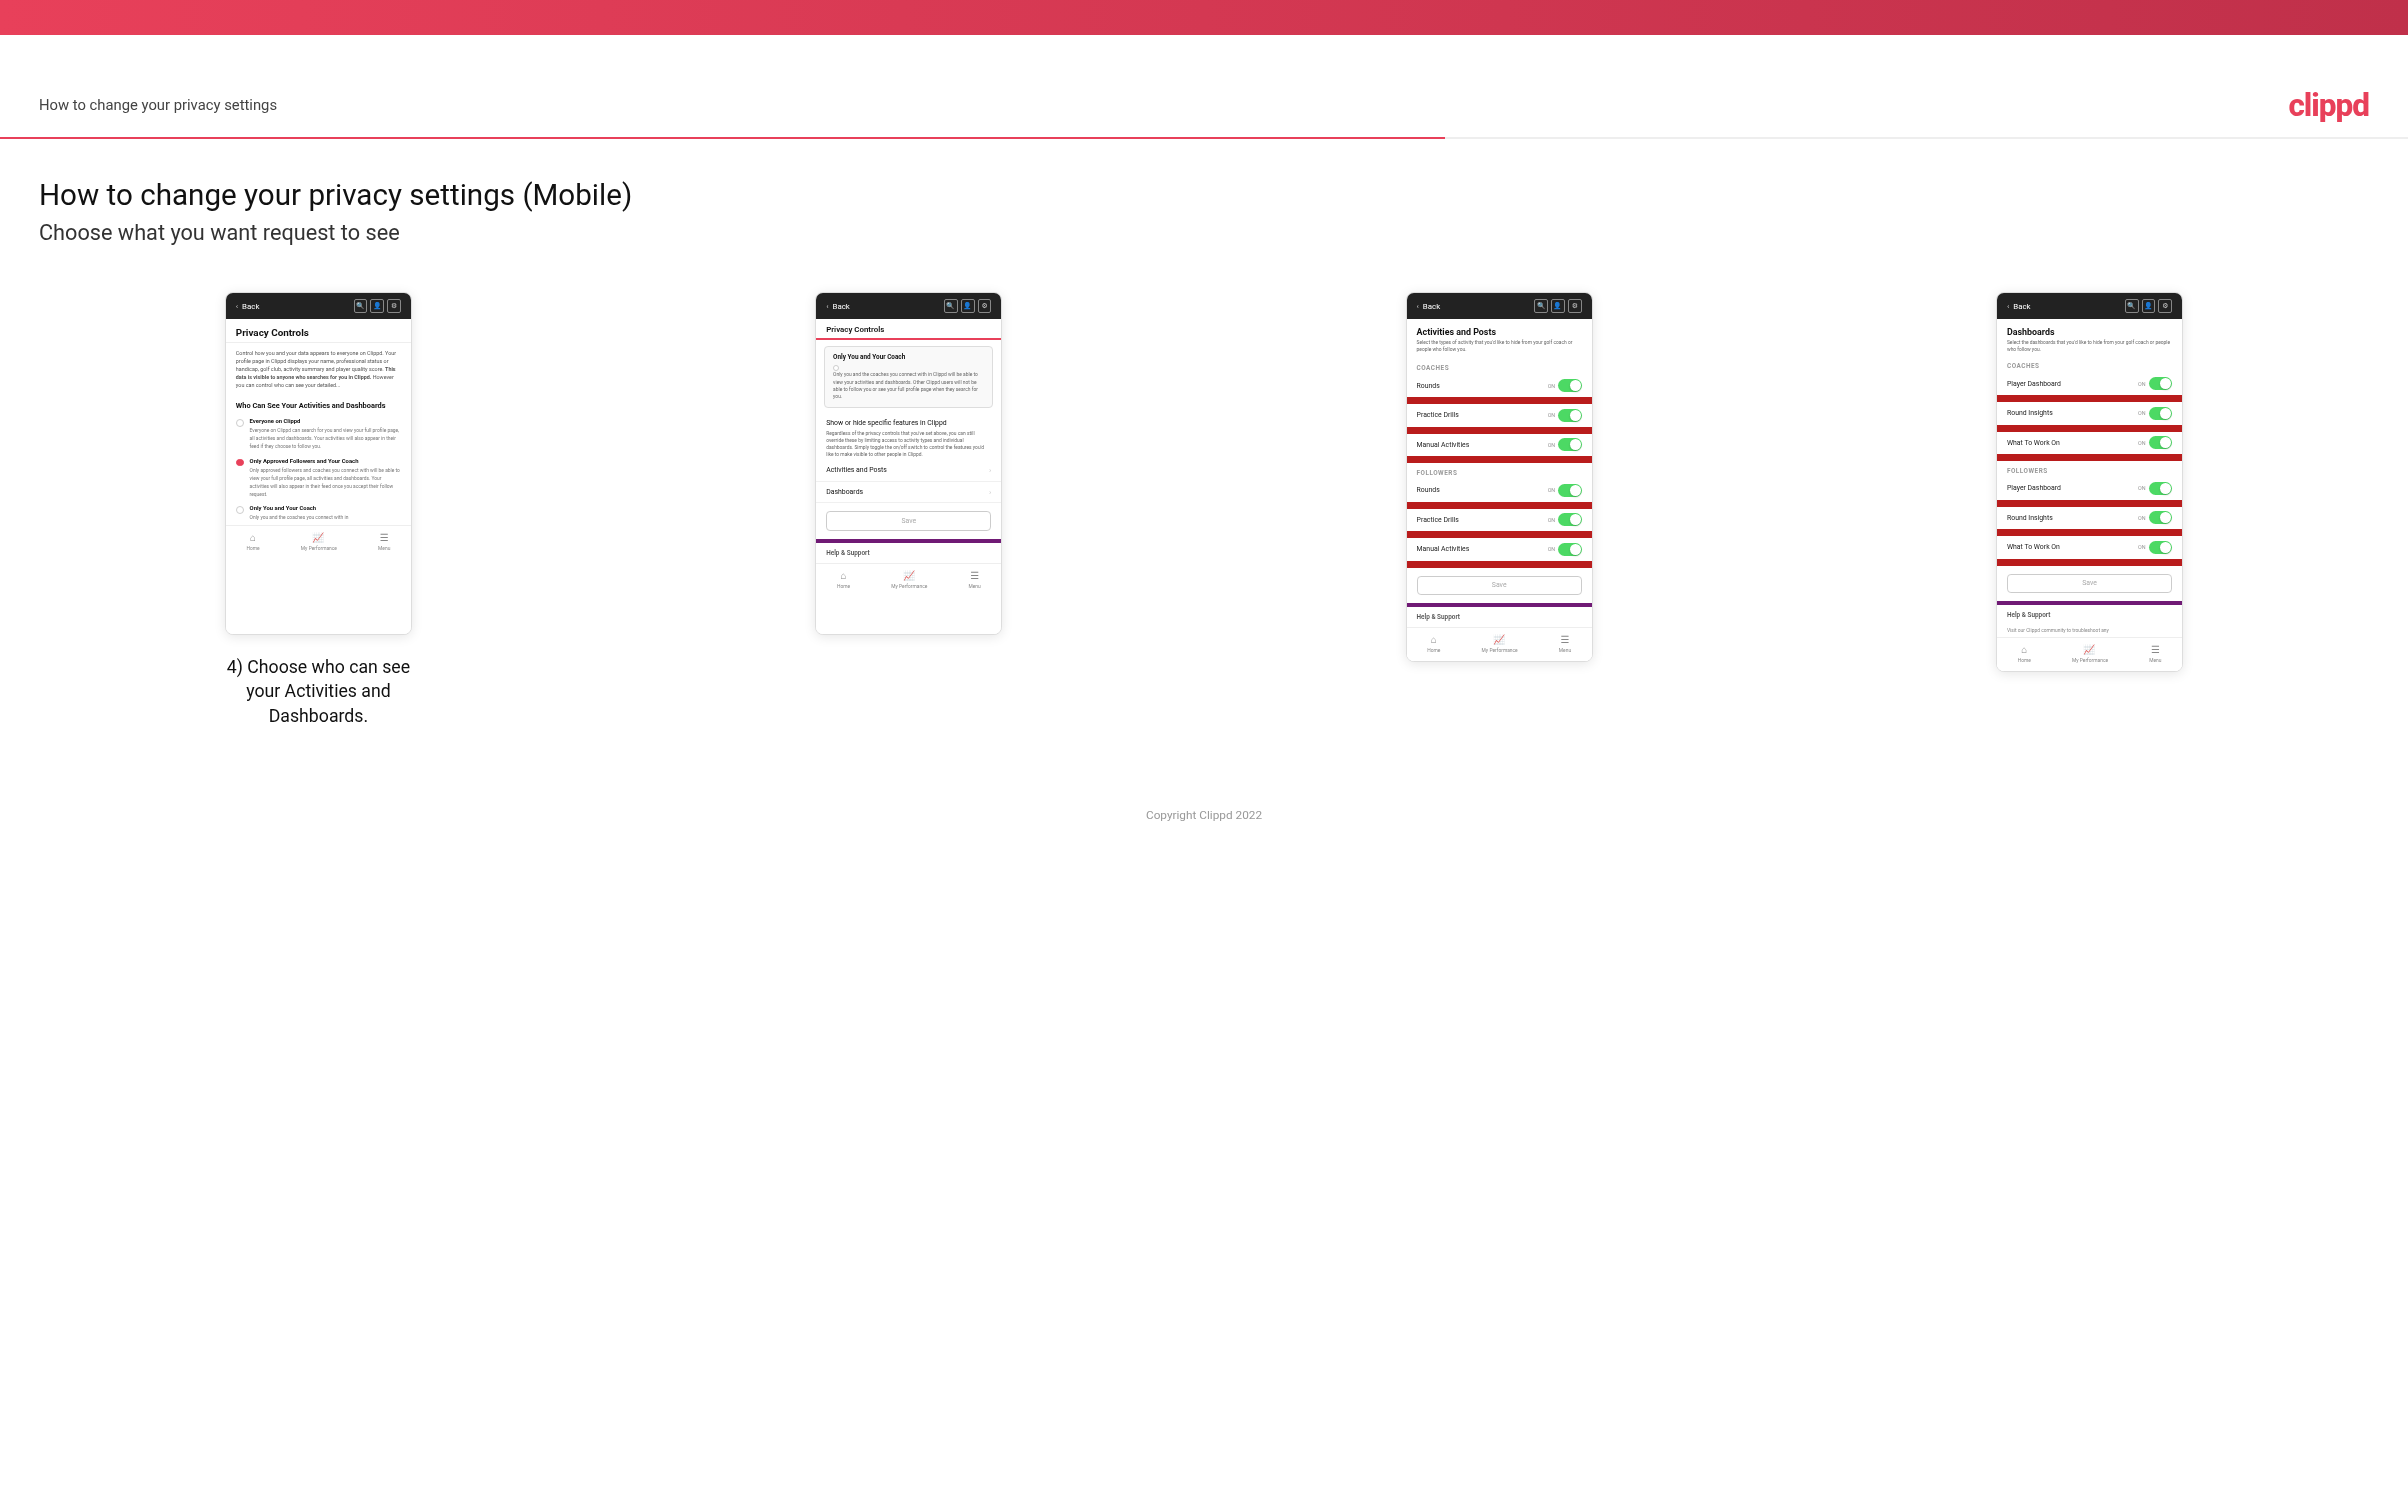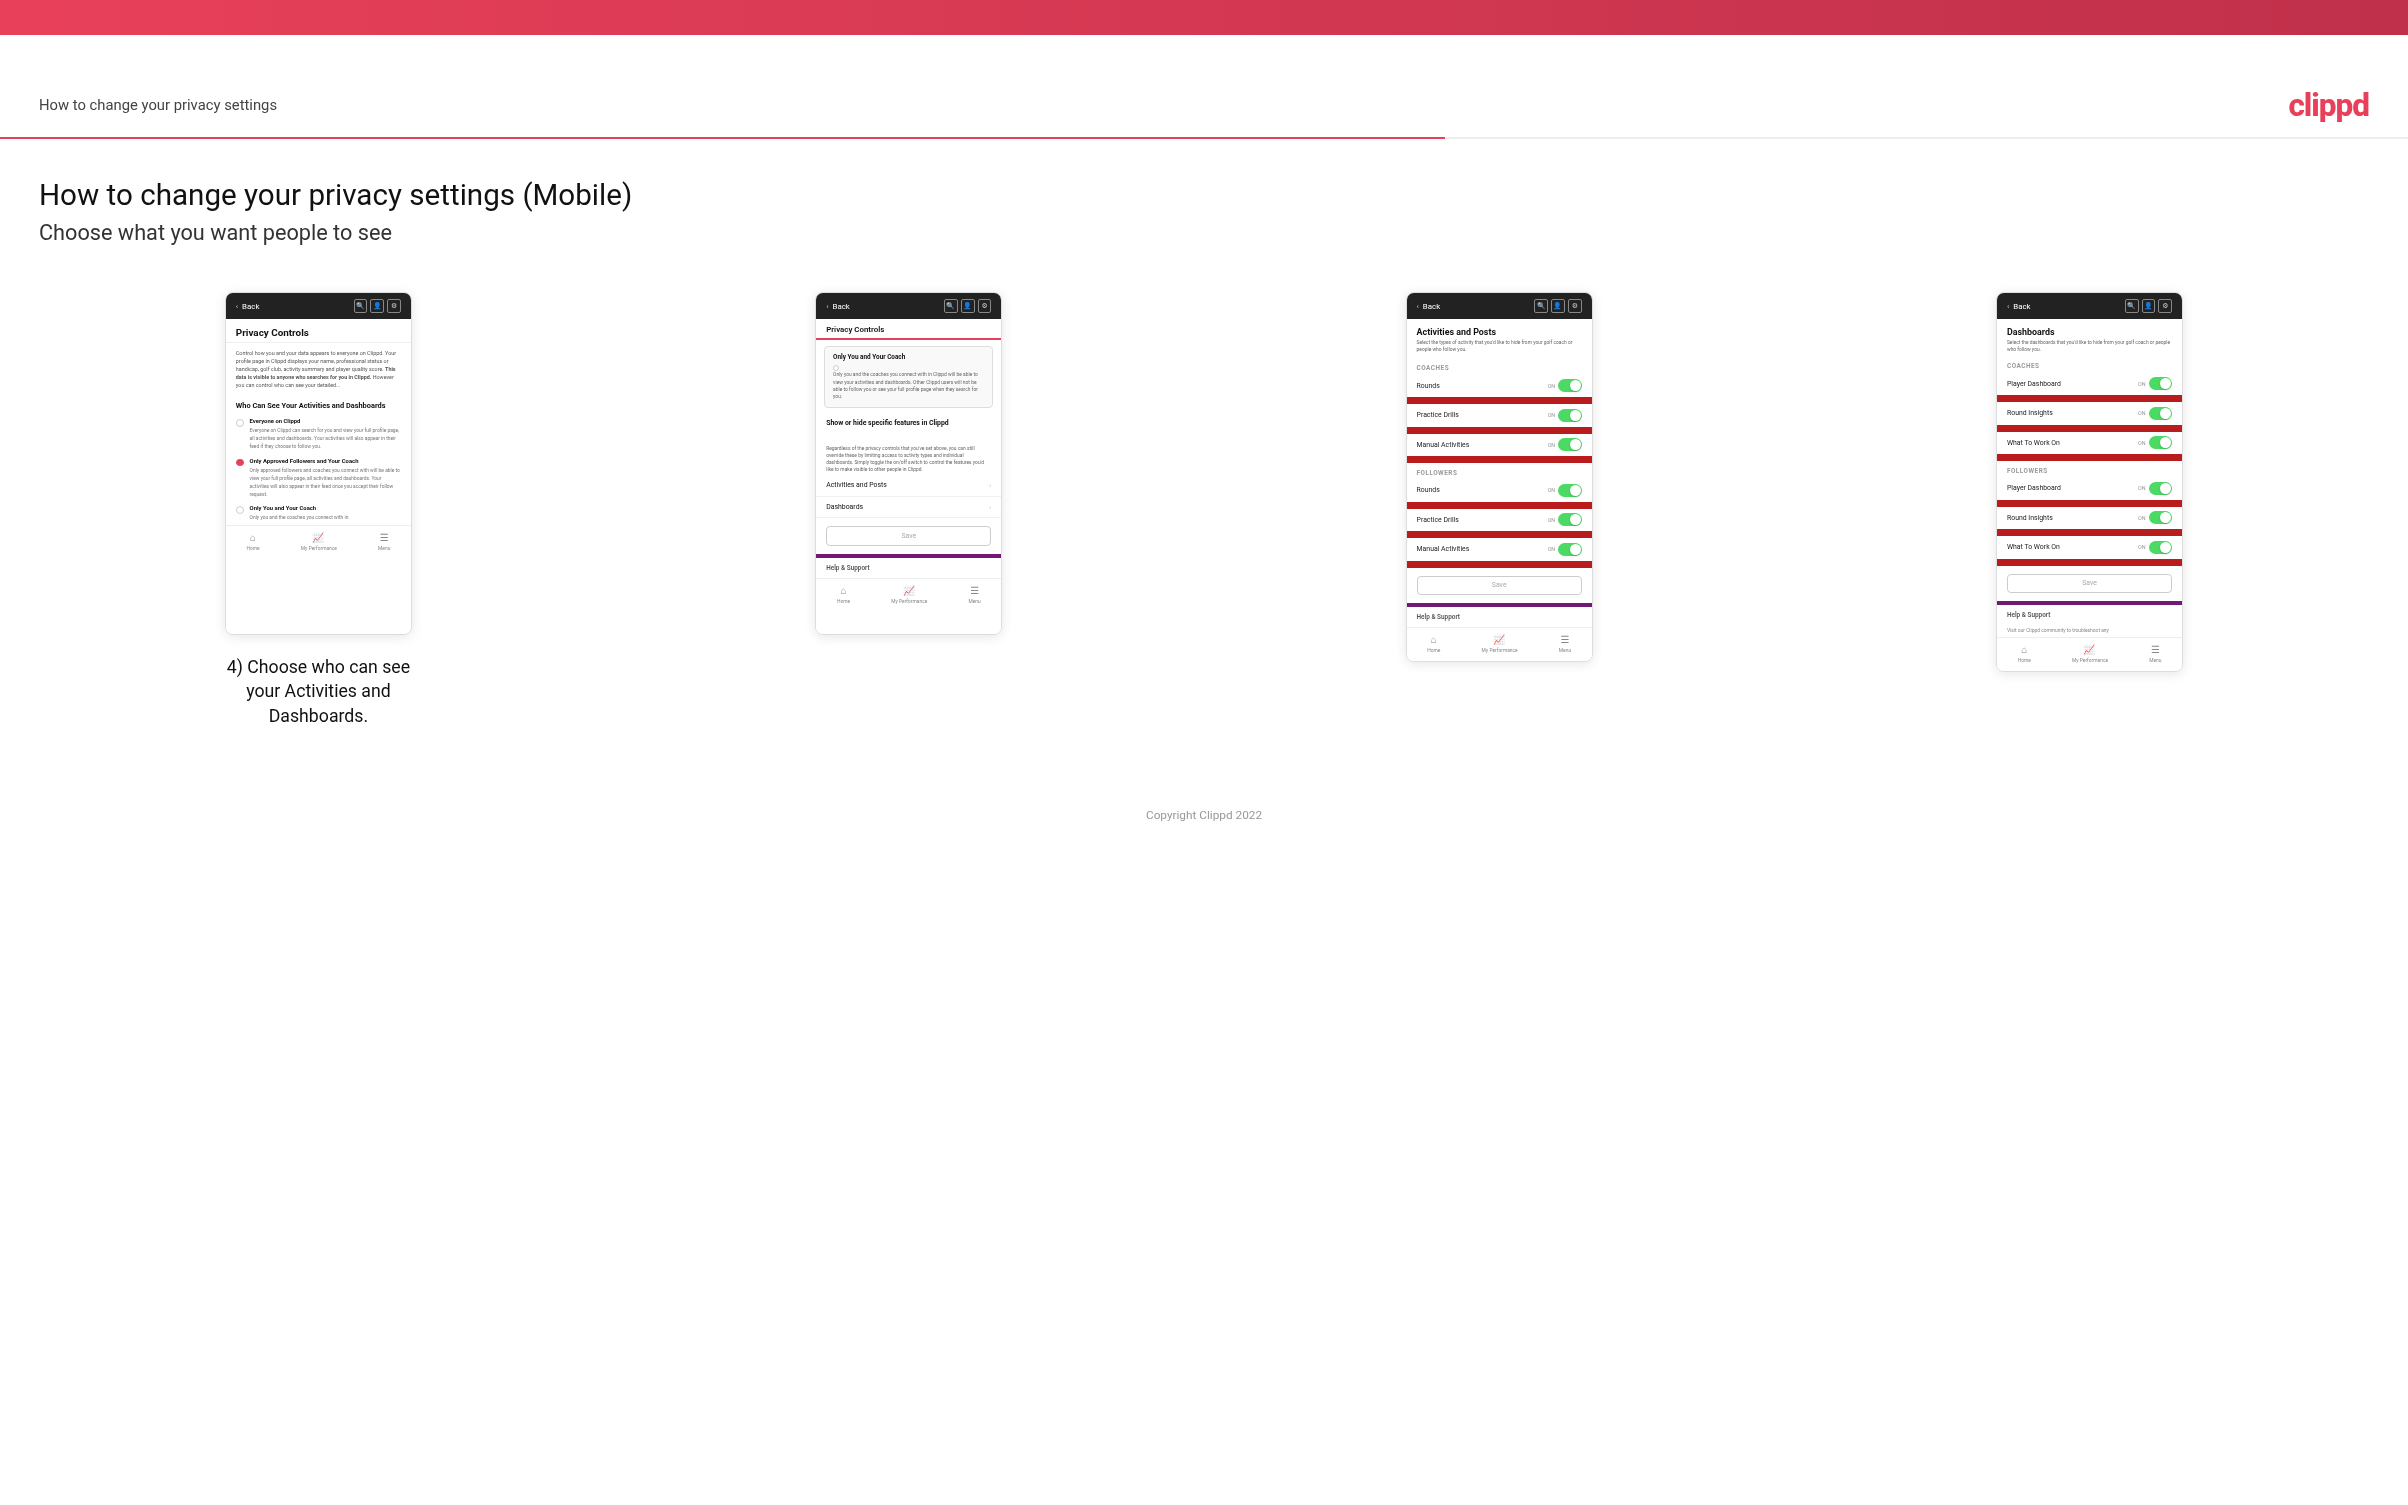--- a/index.html
+++ b/index.html
@@ -212,23 +212,23 @@
       display: flex;
       align-items: flex-start;
       gap: 3.9px;
       margin-top: 3.9px;
     }
     .show-hide-section {
       padding: 5.9px 9.9px 2px;
     }
     .show-hide-title {
       font-size: 6.9px;
-      font-weight: 700;
-      color: #111;
-      margin-bottom: 18px;
+      font-weight: 400;
+      color: #111;
+      margin-bottom: 3px;
     }
     .show-hide-desc {
       font-size: 4.9px;
       color: #666;
       line-height: 1.4;
     }
     .nav-item-row {
       display: flex;
       align-items: center;
       justify-content: space-between;
@@ -379,21 +379,21 @@
 
 <div class="header">
   <span class="header-title">How to change your privacy settings</span>
   <span class="logo">clippd</span>
 </div>
 
 <div class="header-divider"></div>
 
 <div class="main-content">
   <h1 class="page-heading">How to change your privacy settings (Mobile)</h1>
-  <p class="page-subheading">Choose what you want people to see</p>
+  <p class="page-subheading">Choose what you want request to see</p>
 
   <div class="screenshots-row">
 
     <div class="screenshot-group">
       <div class="phone-mockup">
 
         <div class="phone-topbar">
           <div class="phone-topbar-left">
             <span class="chevron-icon">‹</span>
             <span>Back</span>

